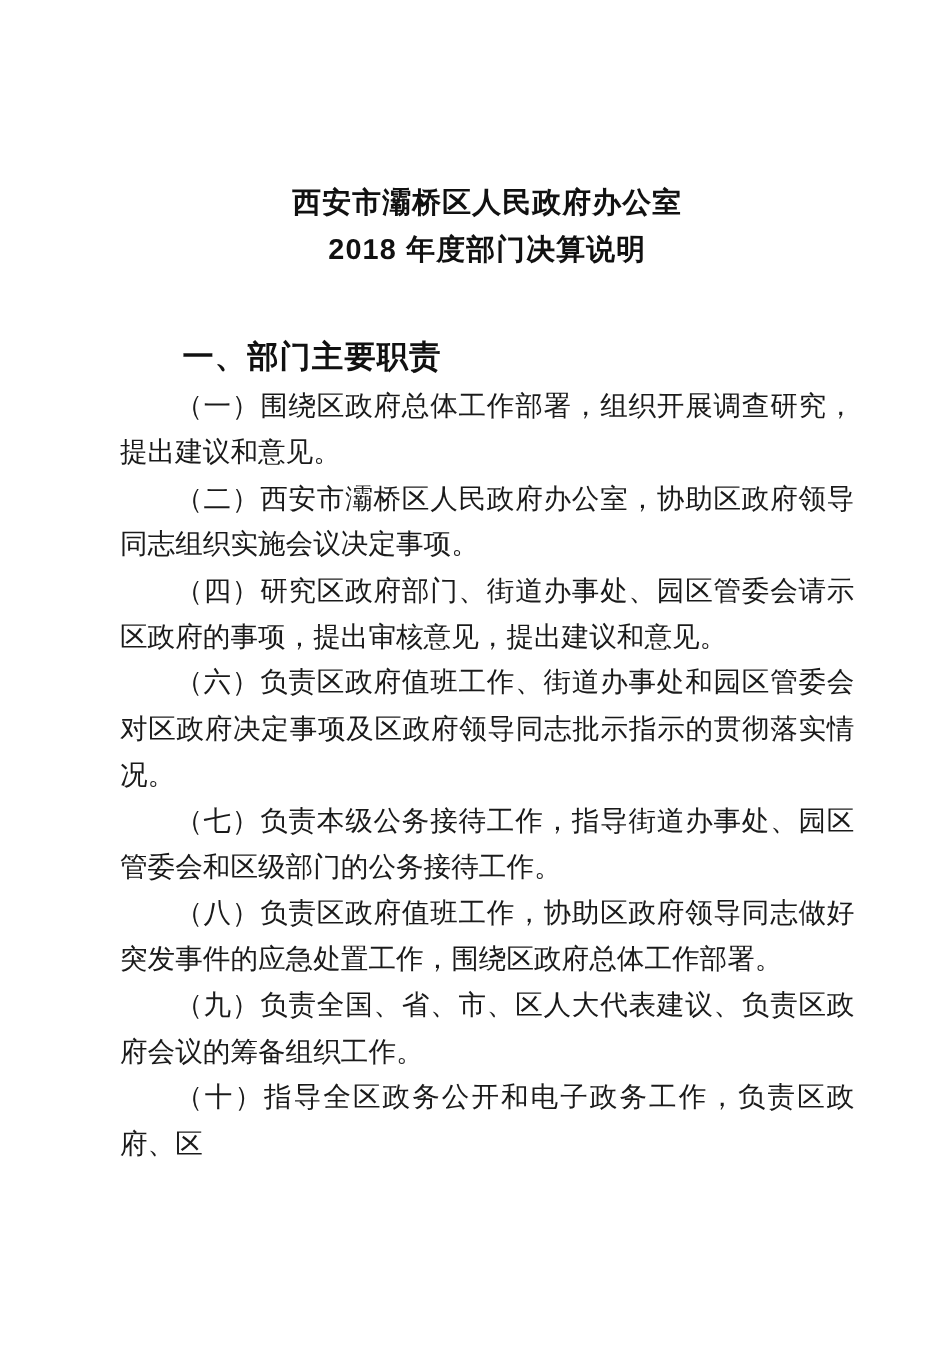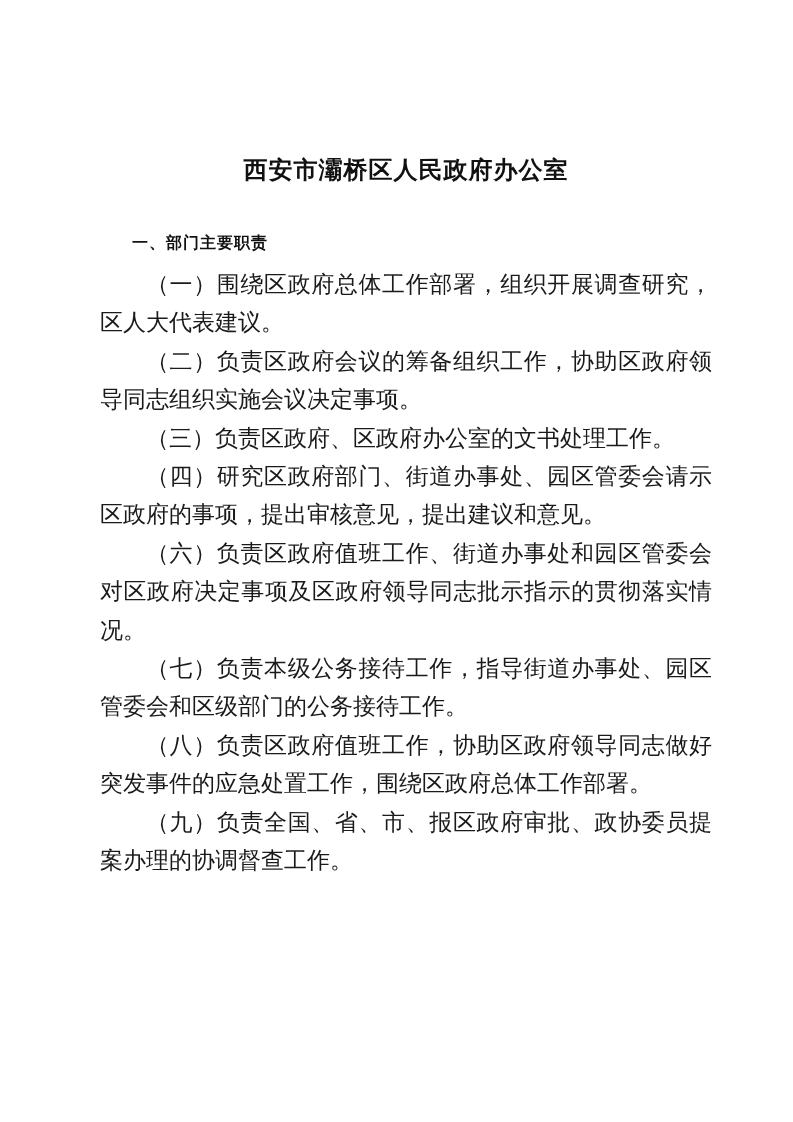--- a/index.html
+++ b/index.html
@@ -21,24 +21,24 @@
   .doc-title {
     text-align: center;
     font-family: "Liberation Sans", "DejaVu Sans", sans-serif;
     font-weight: 700;
     font-size: 24px;
     line-height: 39px;
     color: #111111;
     letter-spacing: 1px;
   }
   .section-heading {
-    margin-top: 35px;
+    margin-top: 50px;
     font-family: "Liberation Sans", "DejaVu Sans", sans-serif;
     font-weight: 700;
-    font-size: 16px;
+    font-size: 26px;
     line-height: 38px;
     text-indent: 2em;
     color: #111111;
     letter-spacing: 1px;
   }
   .doc-body {
     margin-top: 4px;
   }
   .para {
     margin: 0;
@@ -48,26 +48,27 @@
     text-justify: inter-ideograph;
     text-indent: 2em;
     color: #1a1a1a;
   }
 </style>
 </head>
 <body>
 
 <div class="page">
   <div class="doc-title">西安市灞桥区人民政府办公室</div>
+  <div class="doc-title">2018 年度部门决算说明</div>
 
   <div class="section-heading">一、部门主要职责</div>
 
   <div class="doc-body">
-    <p class="para">（一）围绕区政府总体工作部署，组织开展调查研究，区人大代表建议。</p>
-    <p class="para">（二）负责区政府会议的筹备组织工作，协助区政府领导同志组织实施会议决定事项。</p>
-    <p class="para">（三）负责区政府、区政府办公室的文书处理工作。</p>
+    <p class="para">（一）围绕区政府总体工作部署，组织开展调查研究，提出建议和意见。</p>
+    <p class="para">（二）西安市灞桥区人民政府办公室，协助区政府领导同志组织实施会议决定事项。</p>
     <p class="para">（四）研究区政府部门、街道办事处、园区管委会请示区政府的事项，提出审核意见，提出建议和意见。</p>
     <p class="para">（六）负责区政府值班工作、街道办事处和园区管委会对区政府决定事项及区政府领导同志批示指示的贯彻落实情况。</p>
     <p class="para">（七）负责本级公务接待工作，指导街道办事处、园区管委会和区级部门的公务接待工作。</p>
     <p class="para">（八）负责区政府值班工作，协助区政府领导同志做好突发事件的应急处置工作，围绕区政府总体工作部署。</p>
-    <p class="para">（九）负责全国、省、市、报区政府审批、政协委员提案办理的协调督查工作。</p>
+    <p class="para">（九）负责全国、省、市、区人大代表建议、负责区政府会议的筹备组织工作。</p>
+    <p class="para">（十）指导全区政务公开和电子政务工作，负责区政府、区</p>
   </div>
 </div>
 
 </body></html>

